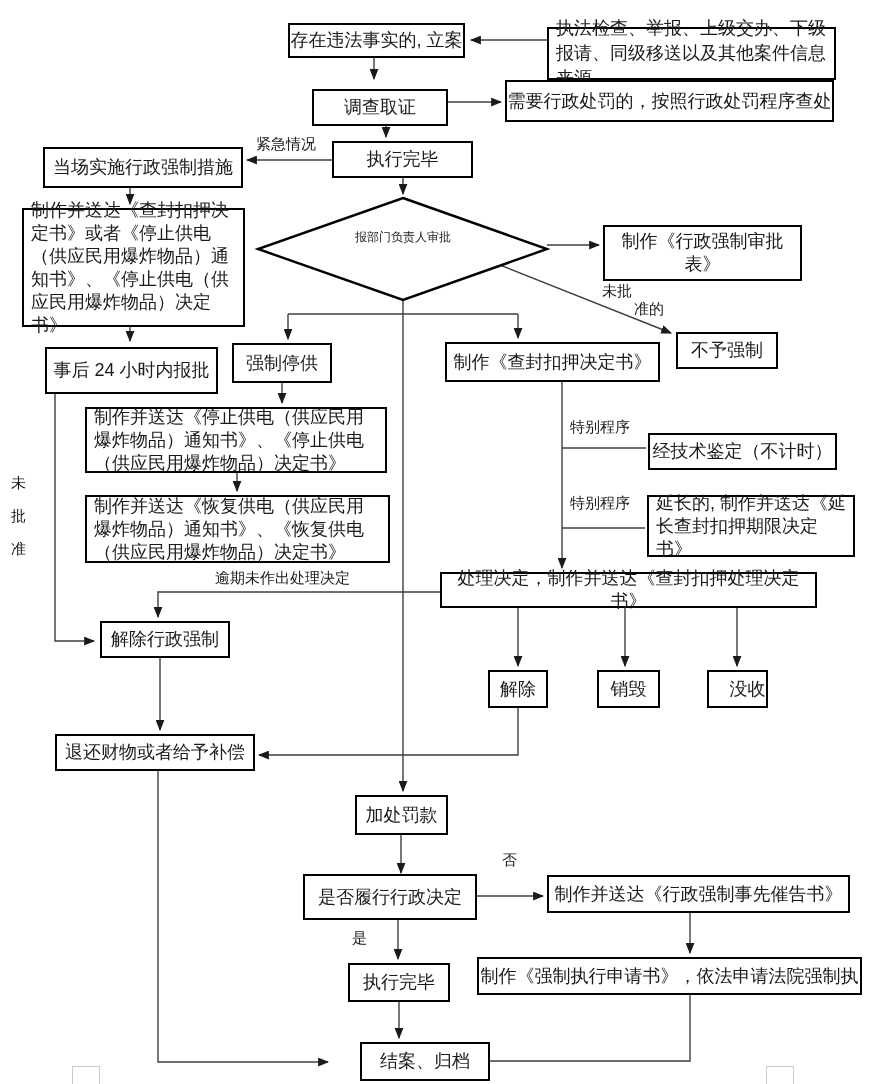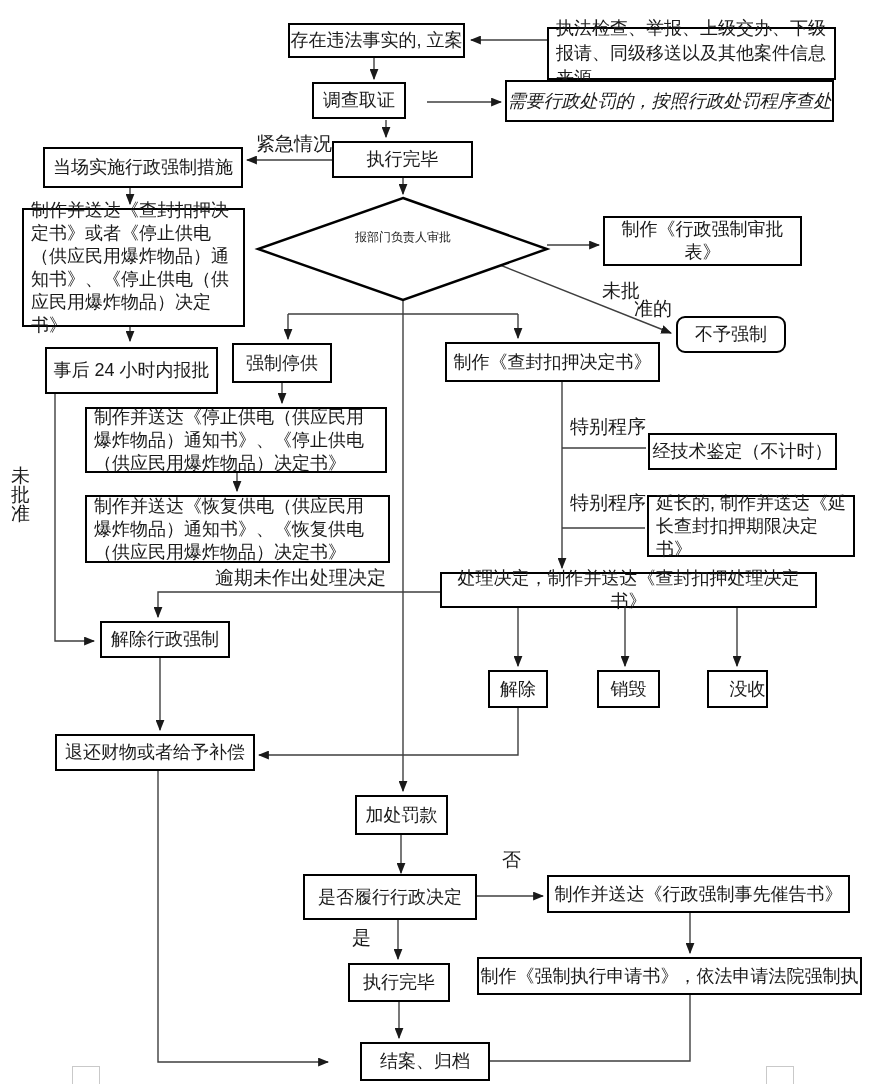--- a/index.html
+++ b/index.html
@@ -8,24 +8,24 @@
   #wires{position:absolute;left:0;top:0;width:887px;height:1084px;z-index:1;}
   .node{
     position:absolute;z-index:2;box-sizing:border-box;
     border:2px solid #000;background:#fff;
     display:flex;align-items:center;justify-content:center;
     font-size:18px;line-height:23px;text-align:center;
     word-break:break-all;
   }
   .node.ta-l{justify-content:flex-start;text-align:left;padding:3px 7px;}
   .lbl{
-    position:absolute;z-index:3;font-size:19px;line-height:19px;
+    position:absolute;z-index:3;font-size:15px;line-height:19px;
     white-space:nowrap;color:#1a1a1a;
   }
-  .lbl.vert{white-space:normal;word-break:break-all;line-height:19px;}
+  .lbl.vert{white-space:normal;word-break:break-all;line-height:33px;}
   .diamond-text{
     position:absolute;z-index:3;width:106px;text-align:center;
     font-size:12px;line-height:24px;word-break:break-all;
   }
   .page-mark{
     position:absolute;z-index:1;box-sizing:border-box;
     border:1px solid #c9c9c9;background:transparent;
   }
 </style>
 </head>
@@ -73,30 +73,30 @@
       <line x1="398" y1="915" x2="398" y2="959" marker-end="url(#arr)"></line>
       <line x1="399" y1="1002" x2="399" y2="1038" marker-end="url(#arr)"></line>
       <line x1="690" y1="913" x2="690" y2="953" marker-end="url(#arr)"></line>
       <polyline points="690,995 690,1061 466,1061" marker-end="url(#arr)"></polyline>
     </g>
     <polygon points="403,198 547,249 403,300 258,249" fill="#ffffff" stroke="#000000" stroke-width="2.4"></polygon>
   </svg>
 
   <div class="node" style="left:288px;top:23px;width:177px;height:35px;">存在违法事实的, 立案</div>
   <div class="node ta-l" style="left:547px;top:27px;width:289px;height:53px;line-height:25px;">执法检查、举报、上级交办、下级报请、同级移送以及其他案件信息来源</div>
-  <div class="node" style="left:312px;top:82px;width:94px;height:37px;">调查取证</div>
-  <div class="node" style="left:505px;top:80px;width:329px;height:42px;font-style:italic;">需要行政处罚的，按照行政处罚程序查处</div>
+  <div class="node" style="left:312px;top:89px;width:136px;height:37px;">调查取证</div>
+  <div class="node" style="left:505px;top:80px;width:329px;height:42px;">需要行政处罚的，按照行政处罚程序查处</div>
   <div class="node" style="left:332px;top:141px;width:141px;height:37px;">执行完毕</div>
   <div class="node" style="left:43px;top:147px;width:200px;height:41px;">当场实施行政强制措施</div>
   <div class="node ta-l" style="left:22px;top:208px;width:223px;height:119px;">制作并送达《查封扣押决定书》或者《停止供电（供应民用爆炸物品）通知书》、《停止供电（供应民用爆炸物品）决定书》</div>
 
   <div class="diamond-text" style="left:350px;top:225px;">报部门负责人审批</div>
 
-  <div class="node" style="left:603px;top:216px;width:199px;height:50px;">制作《行政强制审批表》</div>
-  <div class="node" style="left:676px;top:316px;width:110px;height:37px;border-radius:9px;">不予强制</div>
+  <div class="node" style="left:603px;top:225px;width:199px;height:56px;">制作《行政强制审批表》</div>
+  <div class="node" style="left:676px;top:332px;width:102px;height:37px;">不予强制</div>
   <div class="node" style="left:45px;top:347px;width:173px;height:47px;">事后 24 小时内报批</div>
   <div class="node" style="left:232px;top:343px;width:100px;height:40px;">强制停供</div>
   <div class="node ta-l" style="left:85px;top:407px;width:302px;height:66px;">制作并送达《停止供电（供应民用爆炸物品）通知书》、《停止供电（供应民用爆炸物品）决定书》</div>
   <div class="node ta-l" style="left:85px;top:495px;width:305px;height:68px;">制作并送达《恢复供电（供应民用爆炸物品）通知书》、《恢复供电（供应民用爆炸物品）决定书》</div>
   <div class="node" style="left:445px;top:342px;width:215px;height:40px;">制作《查封扣押决定书》</div>
   <div class="node" style="left:648px;top:433px;width:189px;height:37px;">经技术鉴定（不计时）</div>
   <div class="node ta-l" style="left:647px;top:495px;width:208px;height:62px;">延长的, 制作并送达《延长查封扣押期限决定书》</div>
   <div class="node" style="left:440px;top:572px;width:377px;height:36px;">处理决定，制作并送达《查封扣押处理决定书》</div>
   <div class="node" style="left:100px;top:621px;width:130px;height:37px;">解除行政强制</div>
   <div class="node" style="left:55px;top:734px;width:200px;height:37px;">退还财物或者给予补偿</div>

